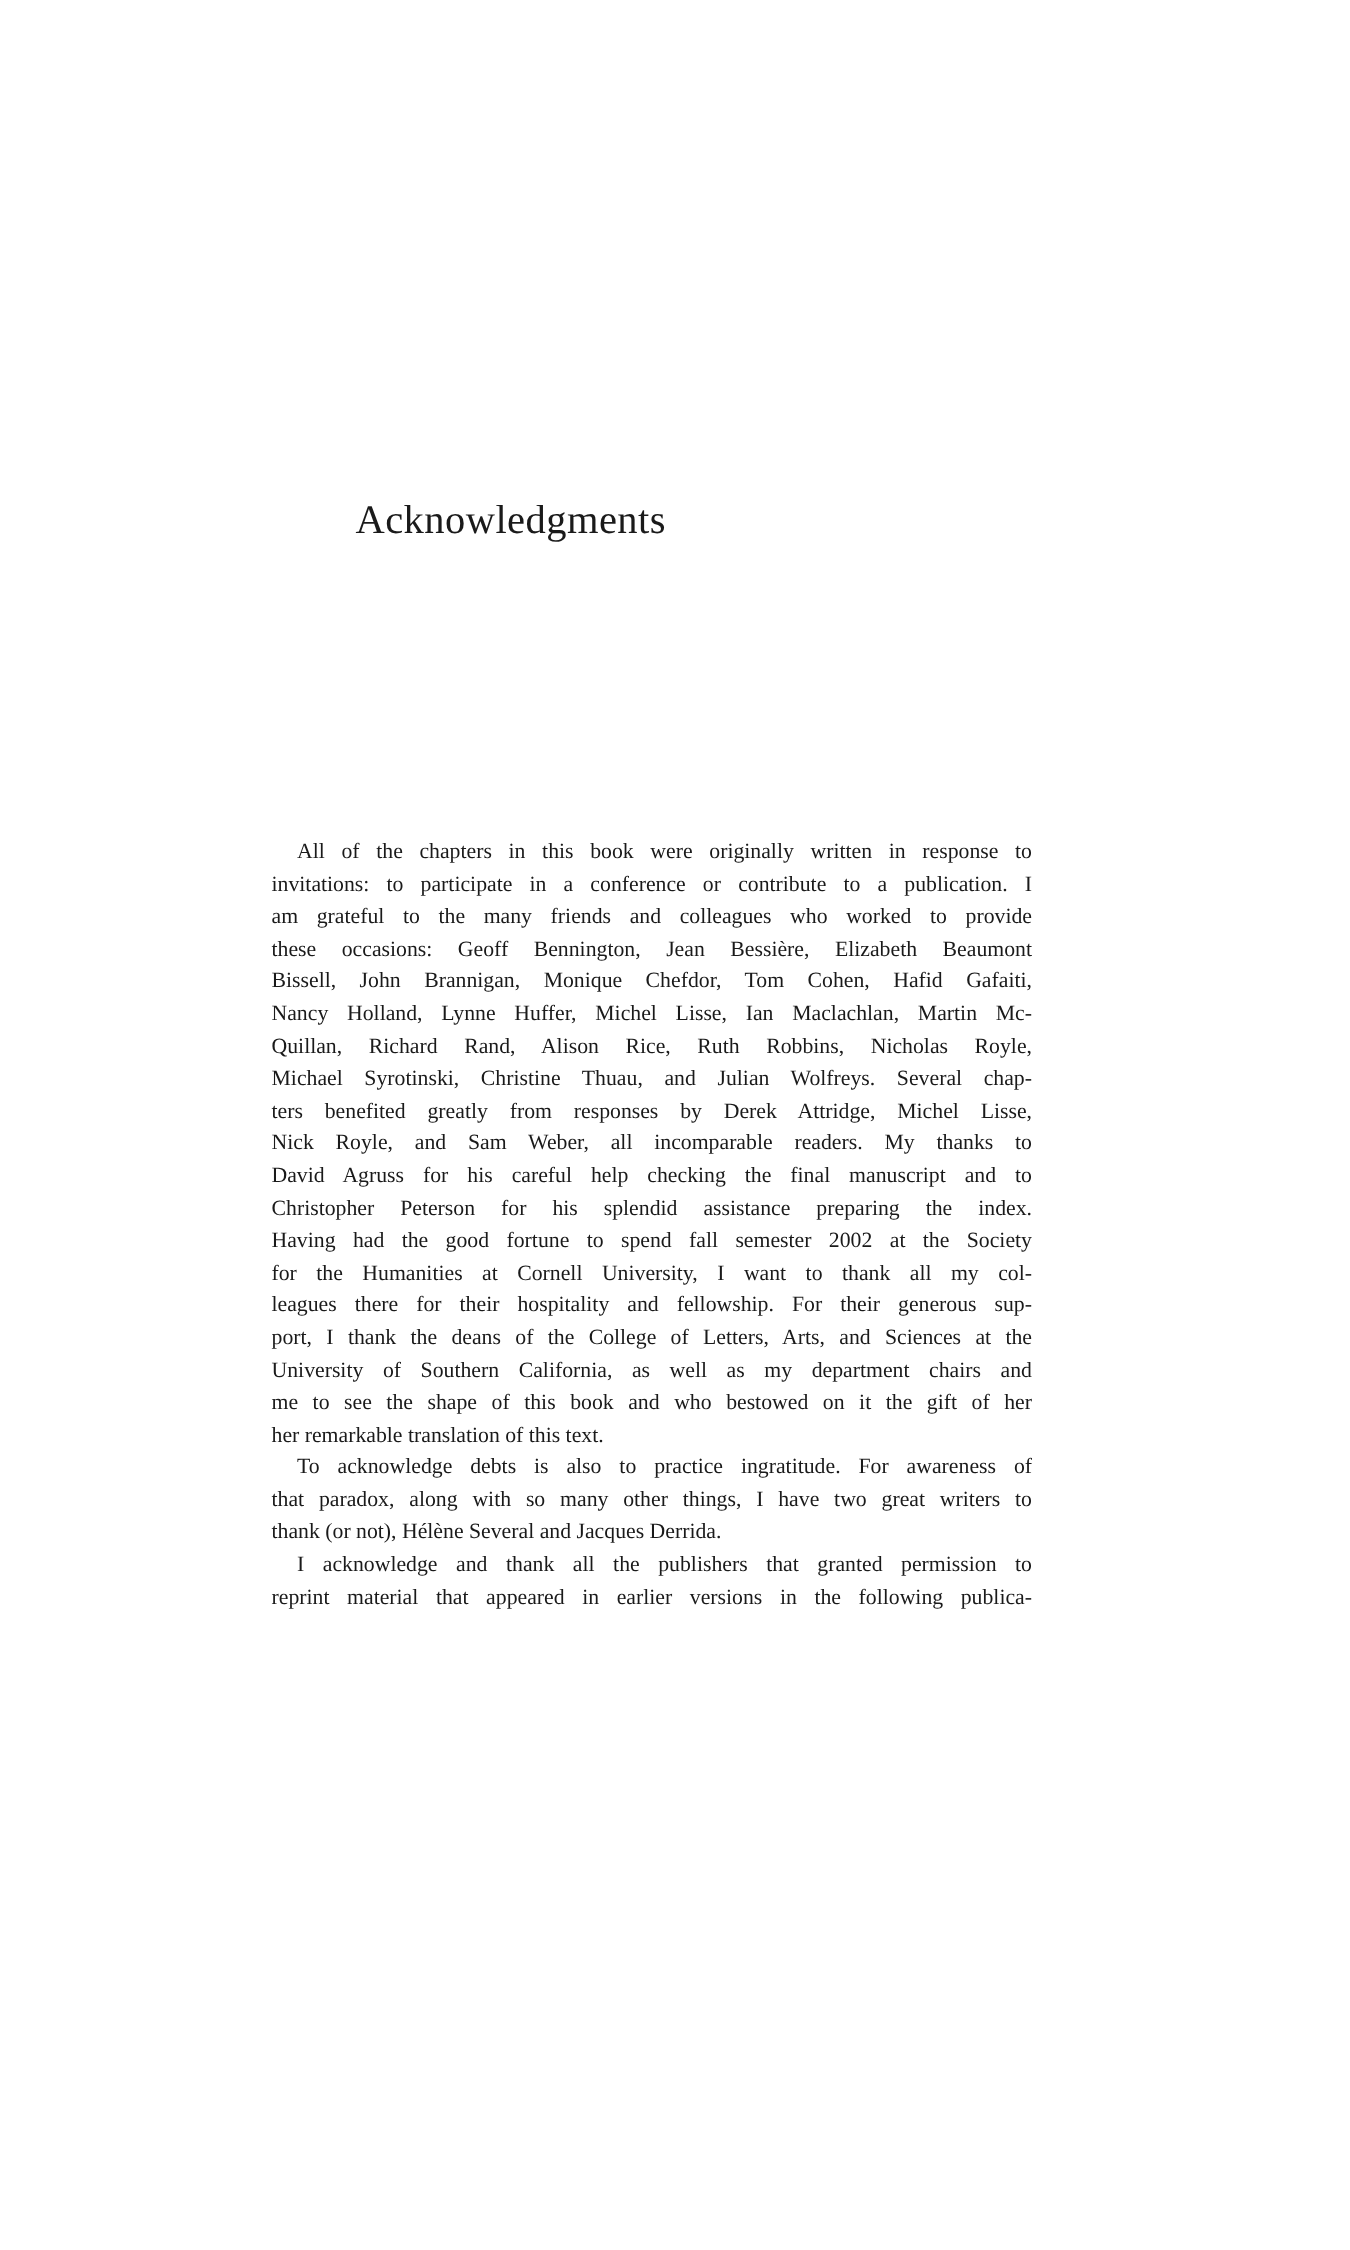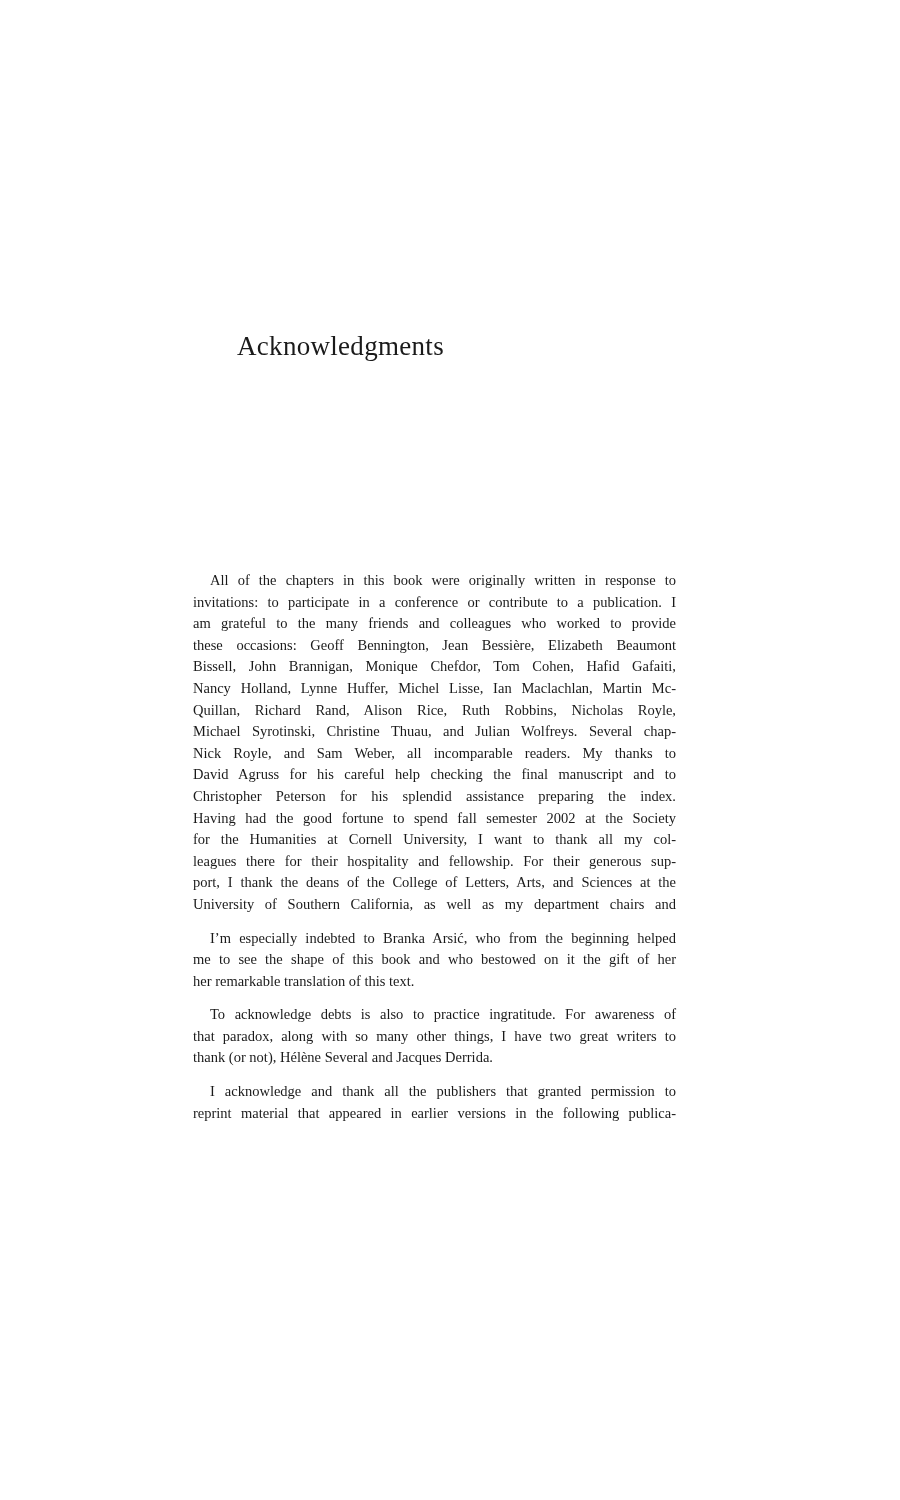--- a/index.html
+++ b/index.html
@@ -27,21 +27,21 @@
   .body-text {
     position: absolute;
     left: 181px;
     top: 558px;
     width: 507px;
     font-size: 14.5px;
     line-height: 21.6px;
     color: #1a1a1a;
   }
   .paragraph {
-    margin: 12px;
+    margin: 0;
     padding: 0;
   }
   .line {
     text-align: justify;
     text-align-last: justify;
     white-space: normal;
   }
   .line.first {
     text-indent: 17px;
   }
@@ -57,31 +57,31 @@
   <div class="body-text">
       <div class="paragraph">
         <div class="line first">All of the chapters in this book were originally written in response to</div>
         <div class="line">invitations: to participate in a conference or contribute to a publication. I</div>
         <div class="line">am grateful to the many friends and colleagues who worked to provide</div>
         <div class="line">these occasions: Geoff Bennington, Jean Bessière, Elizabeth Beaumont</div>
         <div class="line">Bissell, John Brannigan, Monique Chefdor, Tom Cohen, Hafid Gafaiti,</div>
         <div class="line">Nancy Holland, Lynne Huffer, Michel Lisse, Ian Maclachlan, Martin Mc-</div>
         <div class="line">Quillan, Richard Rand, Alison Rice, Ruth Robbins, Nicholas Royle,</div>
         <div class="line">Michael Syrotinski, Christine Thuau, and Julian Wolfreys. Several chap-</div>
+        <div class="line">ters benefited greatly from responses by Derek Attridge, Michel Lisse,</div>
         <div class="line">Nick Royle, and Sam Weber, all incomparable readers. My thanks to</div>
         <div class="line">David Agruss for his careful help checking the final manuscript and to</div>
         <div class="line">Christopher Peterson for his splendid assistance preparing the index.</div>
         <div class="line">Having had the good fortune to spend fall semester 2002 at the Society</div>
         <div class="line">for the Humanities at Cornell University, I want to thank all my col-</div>
         <div class="line">leagues there for their hospitality and fellowship. For their generous sup-</div>
         <div class="line">port, I thank the deans of the College of Letters, Arts, and Sciences at the</div>
         <div class="line">University of Southern California, as well as my department chairs and</div>
       </div>
       <div class="paragraph">
-        <div class="line first">I’m especially indebted to Branka Arsić, who from the beginning helped</div>
         <div class="line">me to see the shape of this book and who bestowed on it the gift of her</div>
         <div class="line last">her remarkable translation of this text.</div>
       </div>
       <div class="paragraph">
         <div class="line first">To acknowledge debts is also to practice ingratitude. For awareness of</div>
         <div class="line">that paradox, along with so many other things, I have two great writers to</div>
         <div class="line last">thank (or not), Hélène Several and Jacques Derrida.</div>
       </div>
       <div class="paragraph">
         <div class="line first">I acknowledge and thank all the publishers that granted permission to</div>

